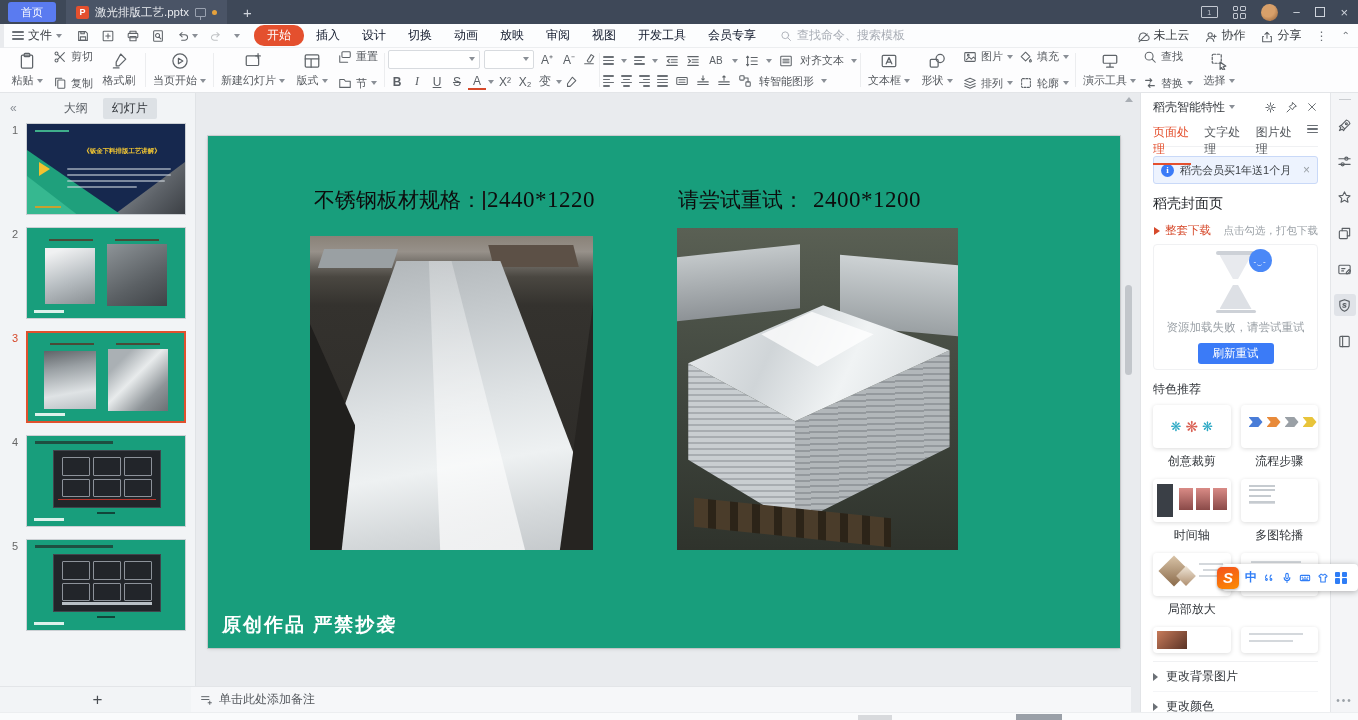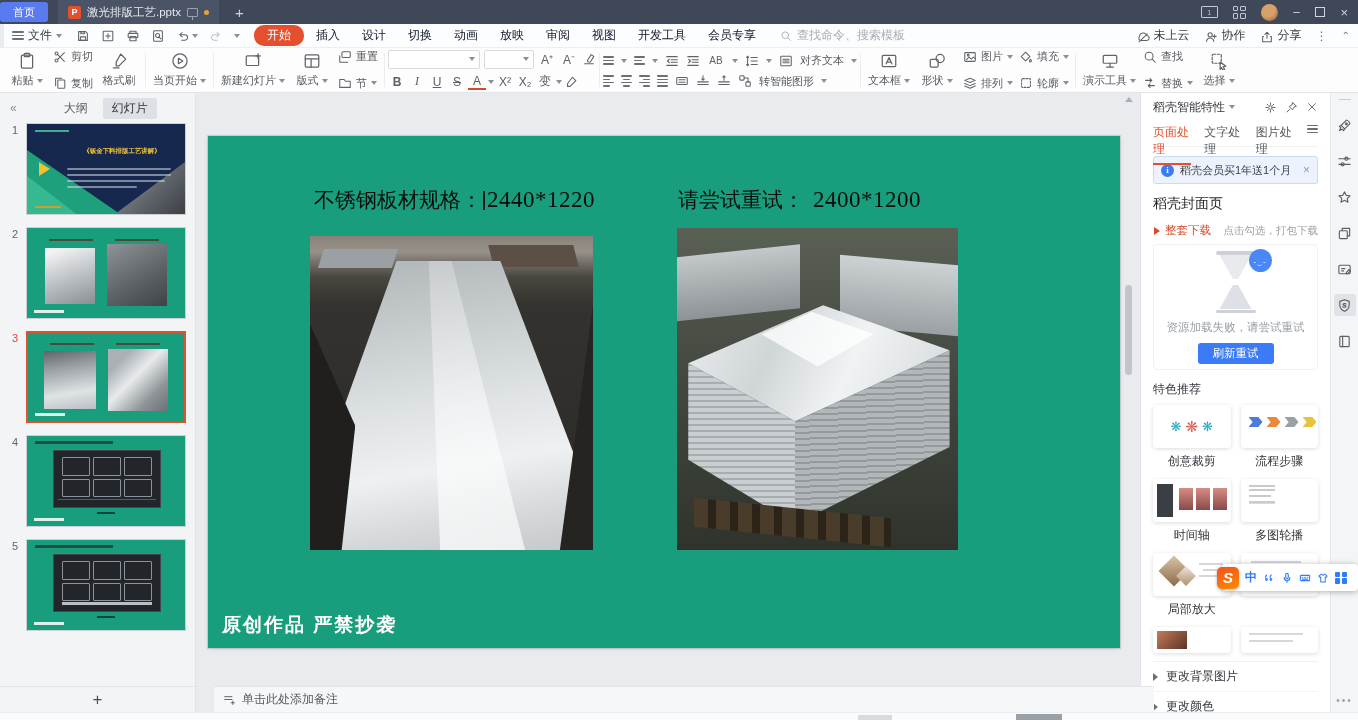--- a/index.html
+++ b/index.html
@@ -2,21 +2,21 @@
 <html><head>
 <meta charset="utf-8">
 <style>
   * { margin:0; padding:0; box-sizing:border-box; }
   html,body { width:1358px; height:720px; overflow:hidden; }
   body { font-family:"Liberation Sans",sans-serif; }
   .app { position:relative; width:1358px; height:720px; background:#e9ebee; overflow:hidden; }
 
   
   .titlebar { position:absolute; left:0; top:0; width:100%; height:24px; background:#3e4858; display:flex; align-items:center; }
-  .home-btn { height:18px; padding:10px 13px; background:#5a7bf0; border-radius:3px; color:#fff; font-size:11px; display:flex; align-items:center; }
+  .home-btn { margin-left:8px; height:18px; padding:10px 13px; background:#5a7bf0; border-radius:3px; color:#fff; font-size:11px; display:flex; align-items:center; }
   .doc-tab { margin-left:10px; height:24px; padding:0 10px; background:#4a5466; color:#e9ebef; font-size:11.5px; display:flex; align-items:center; gap:6px; }
   .wps-p { width:13px; height:13px; background:#e4502e; border-radius:2px; color:#fff; font-size:9px; font-weight:bold; display:flex; align-items:center; justify-content:center; }
   .proj-ic { width:11px; height:9px; border:1px solid #9aa2b0; border-radius:1px; position:relative; }
   .proj-ic:after { content:""; position:absolute; left:4px; top:8px; width:1px; height:3px; background:#9aa2b0; }
   .mod-dot { width:5px; height:5px; border-radius:50%; background:#e6a23c; }
   .newtab { margin-left:16px; color:#cfd4dc; font-size:15px; line-height:1; cursor:default; }
   .tb-right { margin-left:auto; display:flex; align-items:center; gap:15px; margin-right:10px; }
   .win-split { width:17px; height:12px; border:1px solid #c3c8d1; border-radius:1px; color:#c3c8d1; font-size:7px; display:flex; align-items:center; justify-content:center; }
   .win-grid { width:13px; height:13px; display:grid; grid-template-columns:1fr 1fr; gap:2px; }
   .win-grid span { border:1px solid #c3c8d1; border-radius:1px; }
@@ -187,21 +187,21 @@
 
   
   .rail { position:absolute; right:0; top:93px; width:28px; height:619px; background:#f4f5f7; border-left:1px solid #e4e6e9; display:flex; flex-direction:column; align-items:center; padding-top:6px; gap:14px; }
   .rail-sep { width:12px; height:1px; background:#c9ccd0; }
   .rail-item { width:22px; height:22px; display:flex; align-items:center; justify-content:center; border-radius:3px; }
   .rail-item.sel { background:#e0e3e8; }
   .rail .svgi { width:15px; height:15px; stroke:#5b6065; }
   .rail-dots { margin-top:auto; margin-bottom:6px; color:#9aa0a6; font-size:10px; letter-spacing:2px; }
 
   
-  .notes-bar { position:absolute; left:214px; top:686px; width:940px; height:26px; background:#f6f7f9; border-top:1px solid #e3e5e8; display:flex; align-items:center; gap:6px; padding-left:9px; font-size:12px; color:#55595e; }
+  .notes-bar { position:absolute; left:191px; top:686px; width:940px; height:26px; background:#f6f7f9; border-top:1px solid #e3e5e8; display:flex; align-items:center; gap:6px; padding-left:9px; font-size:12px; color:#55595e; }
   .bottom-strip { position:absolute; left:0; top:712px; width:100%; height:8px; background:#fafbfc; border-top:1px solid #eceef0; }
   .blip1 { position:absolute; left:858px; top:2px; width:34px; height:5px; background:#d8dadd; }
   .blip2 { position:absolute; left:1016px; top:1px; width:46px; height:6px; background:#9aa0a8; }
 </style>
 </head>
 <body>
 
 <div class="app">
 
   <div class="titlebar">

